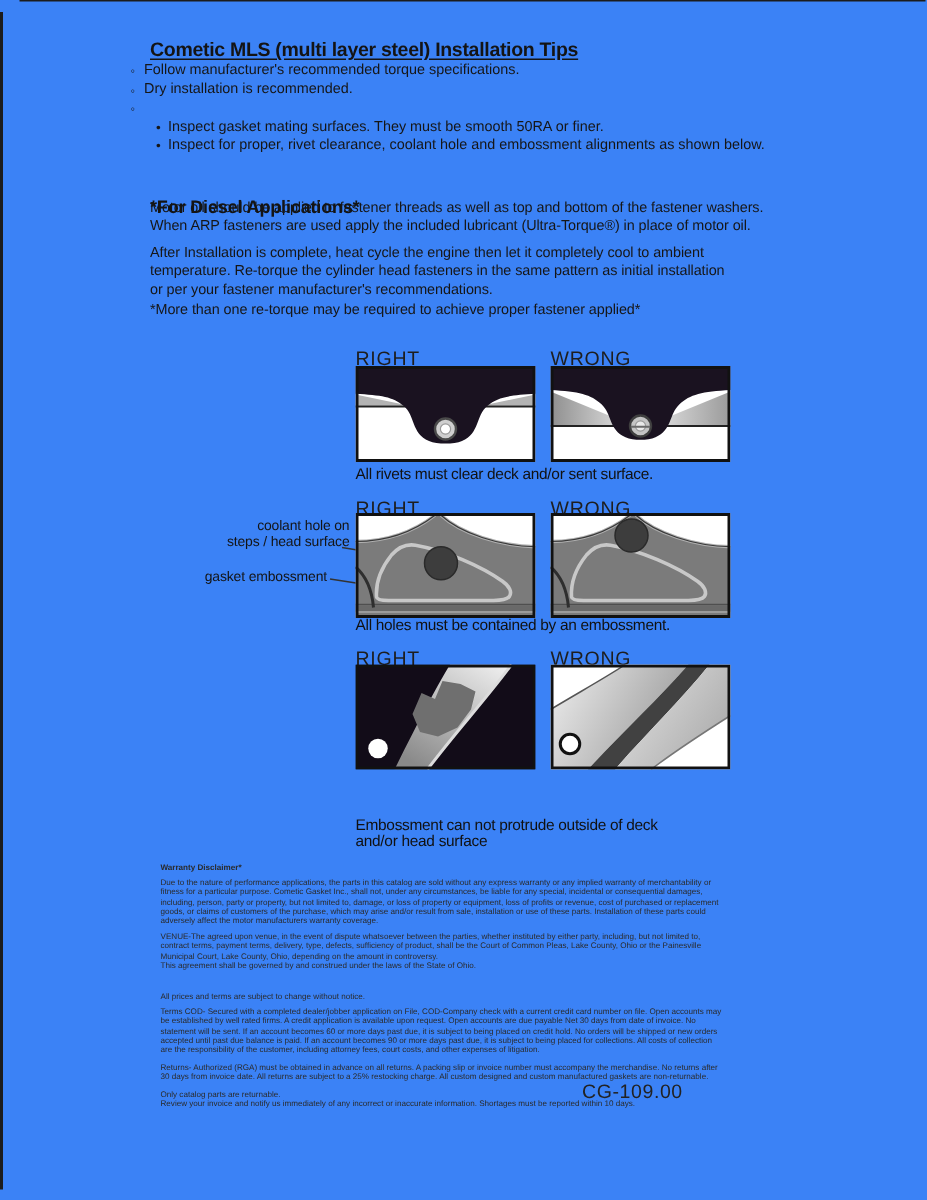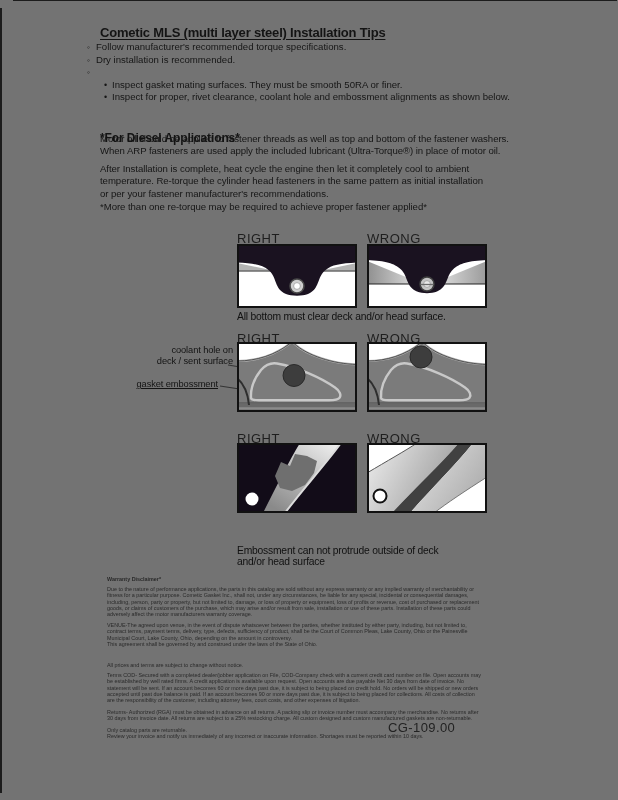--- a/index.html
+++ b/index.html
@@ -1,17 +1,17 @@
 <!DOCTYPE html>
 <html><head>
 <meta charset="utf-8">
 <style>
   html,body{margin:0;padding:0;background:#e8e8e8;}
   .page{
-    position:relative;width:618px;height:800px;margin:0;background:#737373;
+    position:relative;width:618px;height:800px;margin:0;background:#3b82f6;
     font-family:"Liberation Sans",sans-serif;color:#1a1a1a;overflow:hidden;
   }
   .edge-left{position:absolute;left:0;top:8px;width:1.5px;height:785px;background:#1c1c1c;}
   .edge-top{position:absolute;left:13px;top:0;width:604px;height:1.3px;background:#1c1c1c;}
 
   .title{
     position:absolute;left:100px;top:25px;margin:0;
     font-size:13px;font-weight:bold;letter-spacing:-0.2px;
     text-decoration:underline;text-underline-offset:2px;color:#141414;
   }
@@ -45,21 +45,21 @@
   }
   .cap1{top:312px;}
   .cap2{top:413px;}
   .cap3{top:546px;}
 
   .callout{
     position:absolute;text-align:right;font-size:9.3px;line-height:11px;
     letter-spacing:-0.1px;color:#141414;white-space:pre-line;
   }
   .callout-coolant{left:90px;top:345px;width:143px;}
-  .callout-emboss{left:90px;top:379px;width:128px;text-decoration:underline;}
+  .callout-emboss{left:90px;top:379px;width:128px;}
   .leader-svg{position:absolute;left:213px;top:359px;}
 
   .legal{
     position:absolute;left:107px;width:462px;
     font-size:5.4px;line-height:6.35px;color:#2a2a2a;white-space:pre-line;letter-spacing:0;
   }
   .legal-heading{top:576px;font-weight:bold;}
   .lg-a{top:586px;}
   .lg-b{top:622px;}
   .lg-c{top:662px;}
@@ -143,27 +143,27 @@
       <path d="M0,17 L56,40 L0,40 Z" fill="url(#g1wl)"></path>
       <path d="M120,17 L64,40 L120,40 Z" fill="url(#g1wr)"></path>
       <path d="M0,40 H120" stroke="#222" stroke-width="1.2"></path>
       <path d="M0,0 H120 V16 C101,17 93,19 86,25.5 C79,32 81,43 70,47.5 C64.5,49.8 55.5,49.8 50,47.5 C39,43 41,32 34,25.5 C27,19 19,17 0,16 Z" fill="#1a1220"></path>
       <circle cx="60" cy="40" r="7" fill="#c4c4c4" stroke="#3f3f3f" stroke-width="1.6"></circle>
       <circle cx="60" cy="40" r="3.4" fill="#e9e9e9" stroke="#9a9a9a" stroke-width="0.8"></circle>
       <path d="M53.5,40.5 H66.5" stroke="#6a6a6a" stroke-width="1.3"></path>
       <rect x="1" y="1" width="118" height="62" fill="none" stroke="#111" stroke-width="2"></rect>
     </svg>
   </div>
-  <div class="caption cap1">All bottom must clear deck and/or head surface.</div>
+  <div class="caption cap1">All rivets must clear deck and/or sent surface.</div>
 
   <div class="diag-label" style="left:237px;top:331px;">RIGHT</div>
   <div class="diag-label" style="left:367px;top:331px;">WRONG</div>
 
   <div class="callout callout-coolant">coolant hole on
-deck / sent surface</div>
+steps / head surface</div>
   <div class="callout callout-emboss">gasket embossment</div>
   <svg class="leader-svg" width="82" height="38" viewBox="0 0 82 38">
     <line x1="15" y1="6" x2="76" y2="16" stroke="#333" stroke-width="1"></line>
     <line x1="7" y1="27" x2="46" y2="33" stroke="#333" stroke-width="1"></line>
   </svg>
 
   <div class="diag-box" style="left:237px;top:342px;">
     <svg width="120" height="70" viewBox="0 0 120 70">
       <rect x="0" y="0" width="120" height="70" fill="#ffffff"></rect>
       <path d="M0,19 C20,19 38,13 53,1.5 L57,1.5 C70,13.5 96,22 120,22.5 L120,70 H0 Z" fill="#7b7b7b"></path>
@@ -191,20 +191,21 @@
       <path d="M57,1.5 C70,13.5 96,22 120,22.5" stroke="#3a3a3a" stroke-width="0.8" fill="none"></path>
       <path d="M0,61 H120" stroke="#4f4f4f" stroke-width="1"></path>
       <rect x="0" y="61.5" width="120" height="4.5" fill="#696969"></rect>
       <path d="M0,66 H120" stroke="#9b9b9b" stroke-width="1.2"></path>
       <path d="M0,36 C7,42 11,52 12,63" stroke="#2e2e2e" stroke-width="2" fill="none"></path>
       <path d="M14,56 C13.5,48 16,38 24,28 C28.5,23 34,20.5 40,21.5 C60,25 84,35.5 98,45.5 C103,49 104.5,53 102.5,55.8 C101,57.8 97,58.3 92,58.3 L22,58.3 C17,58.3 14.3,57.8 14,56 Z" fill="none" stroke="#c8c8c8" stroke-width="2.4" stroke-linejoin="round"></path>
       <circle cx="54" cy="15" r="11" fill="#3d3d3d" stroke="#2a2a2a" stroke-width="1"></circle>
       <rect x="1" y="1" width="118" height="68" fill="none" stroke="#111" stroke-width="2"></rect>
     </svg>
   </div>
+  <div class="caption cap2">All holes must be contained by an embossment.</div>
 
   <div class="diag-label" style="left:237px;top:431px;">RIGHT</div>
   <div class="diag-label" style="left:367px;top:431px;">WRONG</div>
 
   <div class="diag-box" style="left:237px;top:443px;">
     <svg width="120" height="70" viewBox="0 0 120 70">
       <defs>
         <linearGradient id="g3r" x1="0.25" y1="1" x2="0.95" y2="0">
           <stop offset="0" stop-color="#8a8a8a"></stop>
             <stop offset="1" stop-color="#f0f0f0"></stop>

